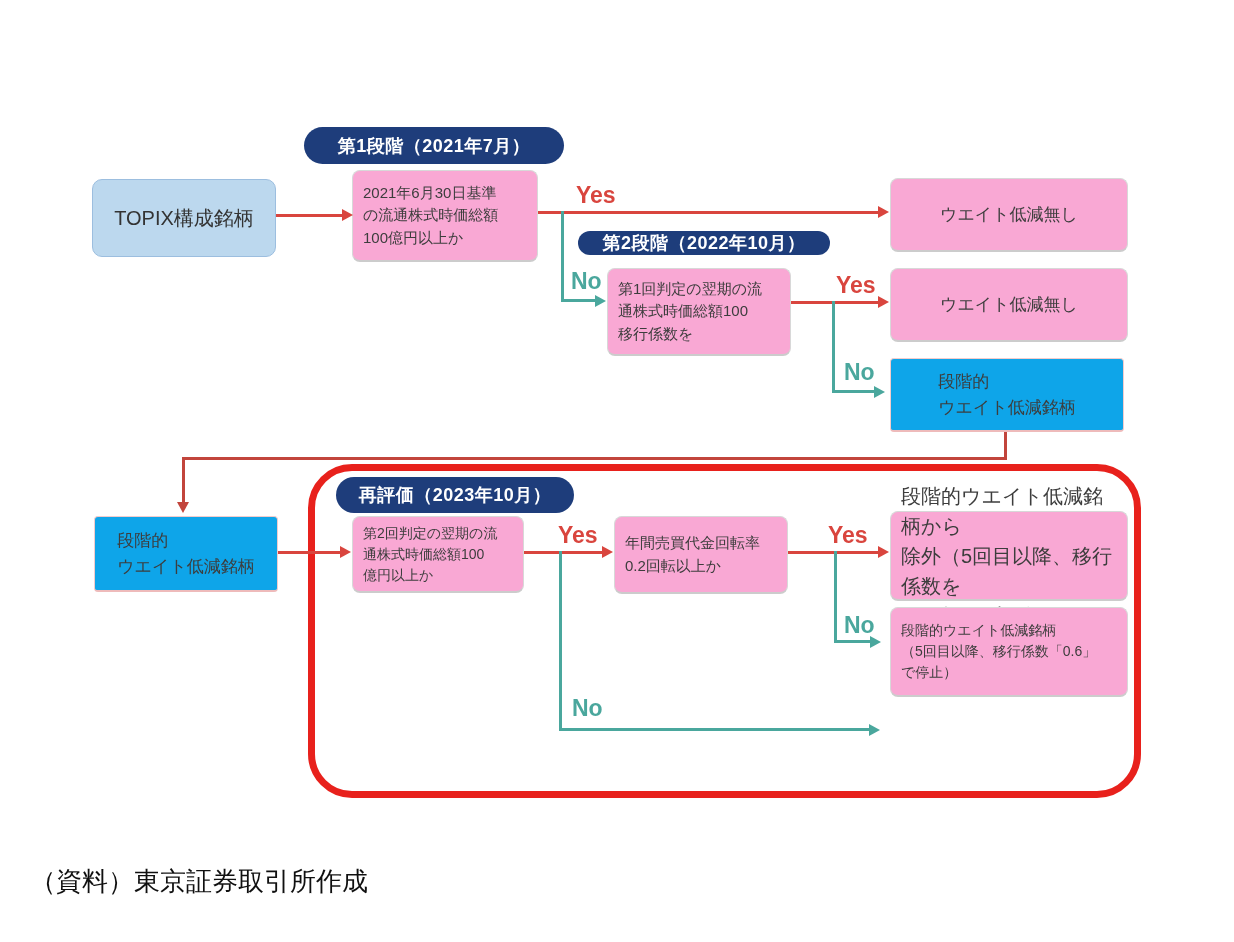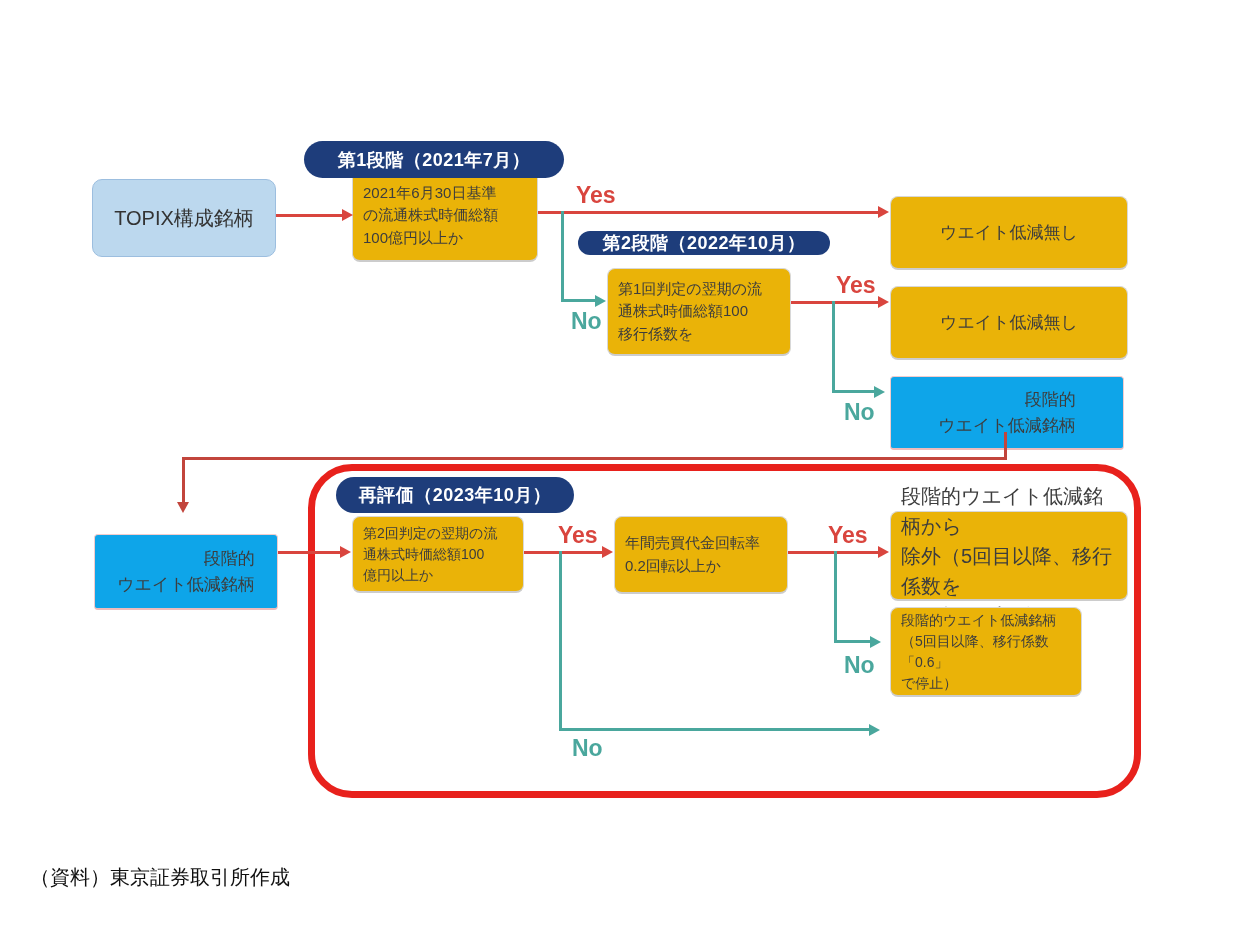--- a/index.html
+++ b/index.html
@@ -8,67 +8,67 @@
     font-family:"Liberation Sans","DejaVu Sans",sans-serif;overflow:hidden;
   }
   .title{
     position:absolute;top:24px;left:0;width:100%;text-align:center;
     font-family:"Liberation Serif","DejaVu Serif",serif;
     font-size:30px;color:#101010;letter-spacing:2px;
   }
   .source{
     position:absolute;left:30px;top:864px;
     font-family:"Liberation Serif","DejaVu Serif",serif;
-    font-size:20px;color:#101010;
+    font-size:26px;color:#101010;
   }
   .badge{
     position:absolute;background:#1e3d7b;color:#ffffff;border-radius:19px;
     display:flex;align-items:center;justify-content:center;
     font-size:18px;font-weight:bold;z-index:6;letter-spacing:0.5px;
   }
   .wbox{
-    position:absolute;background:#eab308;border:1px solid #d8d8d8;border-bottom:2px solid #cccccc;
+    position:absolute;background:#f9a8d4;border:1px solid #d8d8d8;border-bottom:2px solid #cccccc;
     border-radius:8px;color:#3d3d3d;display:flex;align-items:center;z-index:4;
     white-space:pre-line;box-sizing:border-box;line-height:1.5;
   }
   .bbox{
     position:absolute;background:#bcd8ee;border:1px solid #9cbedf;
     border-radius:6px;color:#333333;display:flex;align-items:center;justify-content:center;
     font-size:20px;z-index:4;box-sizing:border-box;
   }
   .pbox{
     position:absolute;background:#0ea5e9;border:1px solid #f3cccc;border-bottom:2px solid #eebbbb;
     border-radius:4px;color:#3d3d3d;display:flex;align-items:center;z-index:4;
     white-space:pre-line;box-sizing:border-box;line-height:1.5;text-align:center;
   }
-  .center{justify-content:center;text-align:right;margin-top:18px;}
+  .center{justify-content:center;text-align:left;}
   .lefttxt{justify-content:flex-start;text-align:left;padding:6px 10px;}
   .ln{position:absolute;z-index:5;}
   .red{background:#d9453e;}
   .teal{background:#4aa79d;}
   .dred{background:#c2453c;}
   .ah-r{position:absolute;width:0;height:0;z-index:5;
     border-top:6px solid transparent;border-bottom:6px solid transparent;border-left:11px solid #d9453e;}
   .ah-d{position:absolute;width:0;height:0;z-index:5;
     border-left:6px solid transparent;border-right:6px solid transparent;border-top:11px solid #c2453c;}
   .lbl{position:absolute;font-size:23px;font-weight:bold;z-index:6;}
   .lbl-yes{color:#d9453e;}
-  .lbl-no{color:#4aa79d;margin-top:40px;}
+  .lbl-no{color:#4aa79d;}
   .bigrect{
     position:absolute;left:308px;top:464px;width:833px;height:334px;
     border:7px solid #e8211c;border-radius:44px;z-index:3;box-sizing:border-box;background:transparent;
   }
 </style>
 </head>
 <body>
 
 <div id="canvas">
 
 
-  <div class="badge" style="left:304px;top:141px;width:260px;height:37px;">第1段階（2021年7月）</div>
+  <div class="badge" style="left:304px;top:127px;width:260px;height:37px;">第1段階（2021年7月）</div>
 
   <div class="bbox" style="left:92px;top:179px;width:184px;height:78px;border-radius:10px;">TOPIX構成銘柄</div>
 
   <div class="ln red" style="left:276px;top:214px;width:66px;height:3px;"></div>
   <div class="ah-r" style="left:342px;top:209px;"></div>
 
   <div class="wbox lefttxt" style="left:352px;top:170px;width:186px;height:92px;font-size:15px;">2021年6月30日基準
 の流通株式時価総額
 100億円以上か</div>
 
@@ -135,21 +135,21 @@
 
   <div class="wbox lefttxt" style="left:890px;top:511px;width:238px;height:90px;font-size:20px;">段階的ウエイト低減銘柄から
 除外（5回目以降、移行係数を
 0.1ずつ引上げ）</div>
 
   <div class="ln teal" style="left:834px;top:551px;width:3px;height:92px;"></div>
   <div class="ln teal" style="left:834px;top:640px;width:38px;height:3px;"></div>
   <div class="ah-r" style="left:870px;top:636px;border-left-color:#4aa79d;"></div>
   <div class="lbl lbl-no" style="left:844px;top:612px;">No</div>
 
-  <div class="wbox lefttxt" style="left:890px;top:607px;width:192px;height:90px;font-size:14px;">段階的ウエイト低減銘柄
+  <div class="wbox lefttxt" style="left:890px;top:607px;width:238px;height:90px;font-size:14px;">段階的ウエイト低減銘柄
 （5回目以降、移行係数「0.6」
 で停止）</div>
 
   <div class="ln teal" style="left:559px;top:551px;width:3px;height:180px;"></div>
   <div class="ln teal" style="left:559px;top:728px;width:312px;height:3px;"></div>
   <div class="ah-r" style="left:869px;top:724px;border-left-color:#4aa79d;"></div>
   <div class="lbl lbl-no" style="left:572px;top:695px;">No</div>
 
 
   <div class="source">（資料）東京証券取引所作成</div>

